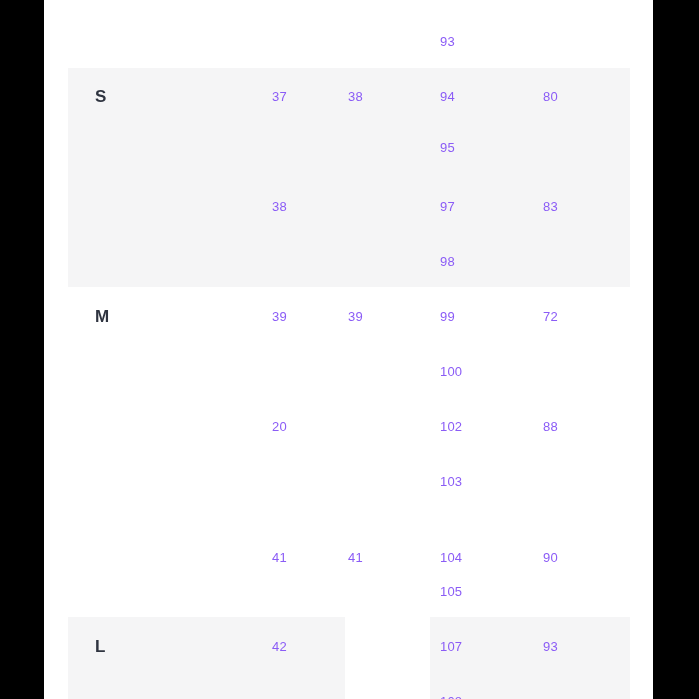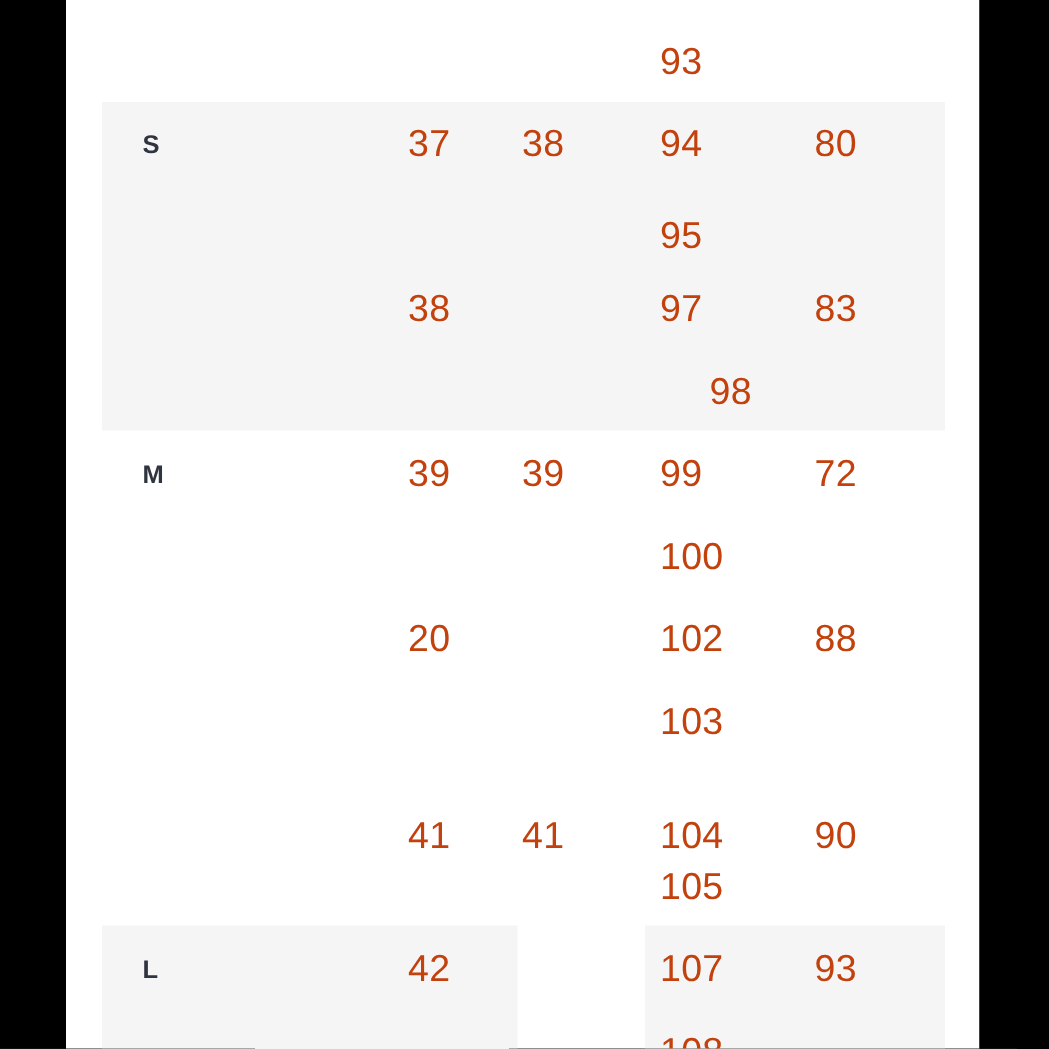--- a/index.html
+++ b/index.html
@@ -59,22 +59,22 @@
     position: absolute;
     left: 0;
     right: 0;
     height: 55px;
   }
   .cell {
     position: absolute;
     top: 0;
     height: 55px;
     line-height: 55px;
-    font-size: 25px;
-    color: #c2410c;
+    font-size: 13px;
+    color: #8b5cf6;
     letter-spacing: .2px;
     white-space: nowrap;
   }
   .cell.size-label {
     left: 51px;
     font-weight: bold;
     font-size: 17px;
     color: #2f3440;
   }
   .cell.c1 { left: 228px; }
@@ -102,29 +102,29 @@
         <div class="row" style="top: 14px;">
           <div class="cell c3">93</div>
         </div>
         <div class="row" style="top: 69px;">
           <div class="cell size-label">S</div>
           <div class="cell c1">37</div>
           <div class="cell c2">38</div>
           <div class="cell c3">94</div>
           <div class="cell c4">80</div>
         </div>
-        <div class="row" style="top: 130px;">
+        <div class="row" style="top: 120px;">
           <div class="cell c3">95</div>
         </div>
         <div class="row" style="top: 179px;">
           <div class="cell c1">38</div>
           <div class="cell c3">97</div>
           <div class="cell c4">83</div>
         </div>
-        <div class="row" style="top: 234px; margin-left: 33px;">
+        <div class="row" style="top: 234px;">
           <div class="cell c3">98</div>
         </div>
         <div class="row" style="top: 289px;">
           <div class="cell size-label">M</div>
           <div class="cell c1">39</div>
           <div class="cell c2">39</div>
           <div class="cell c3">99</div>
           <div class="cell c4">72</div>
         </div>
         <div class="row" style="top: 344px; padding-left: 20px;">

